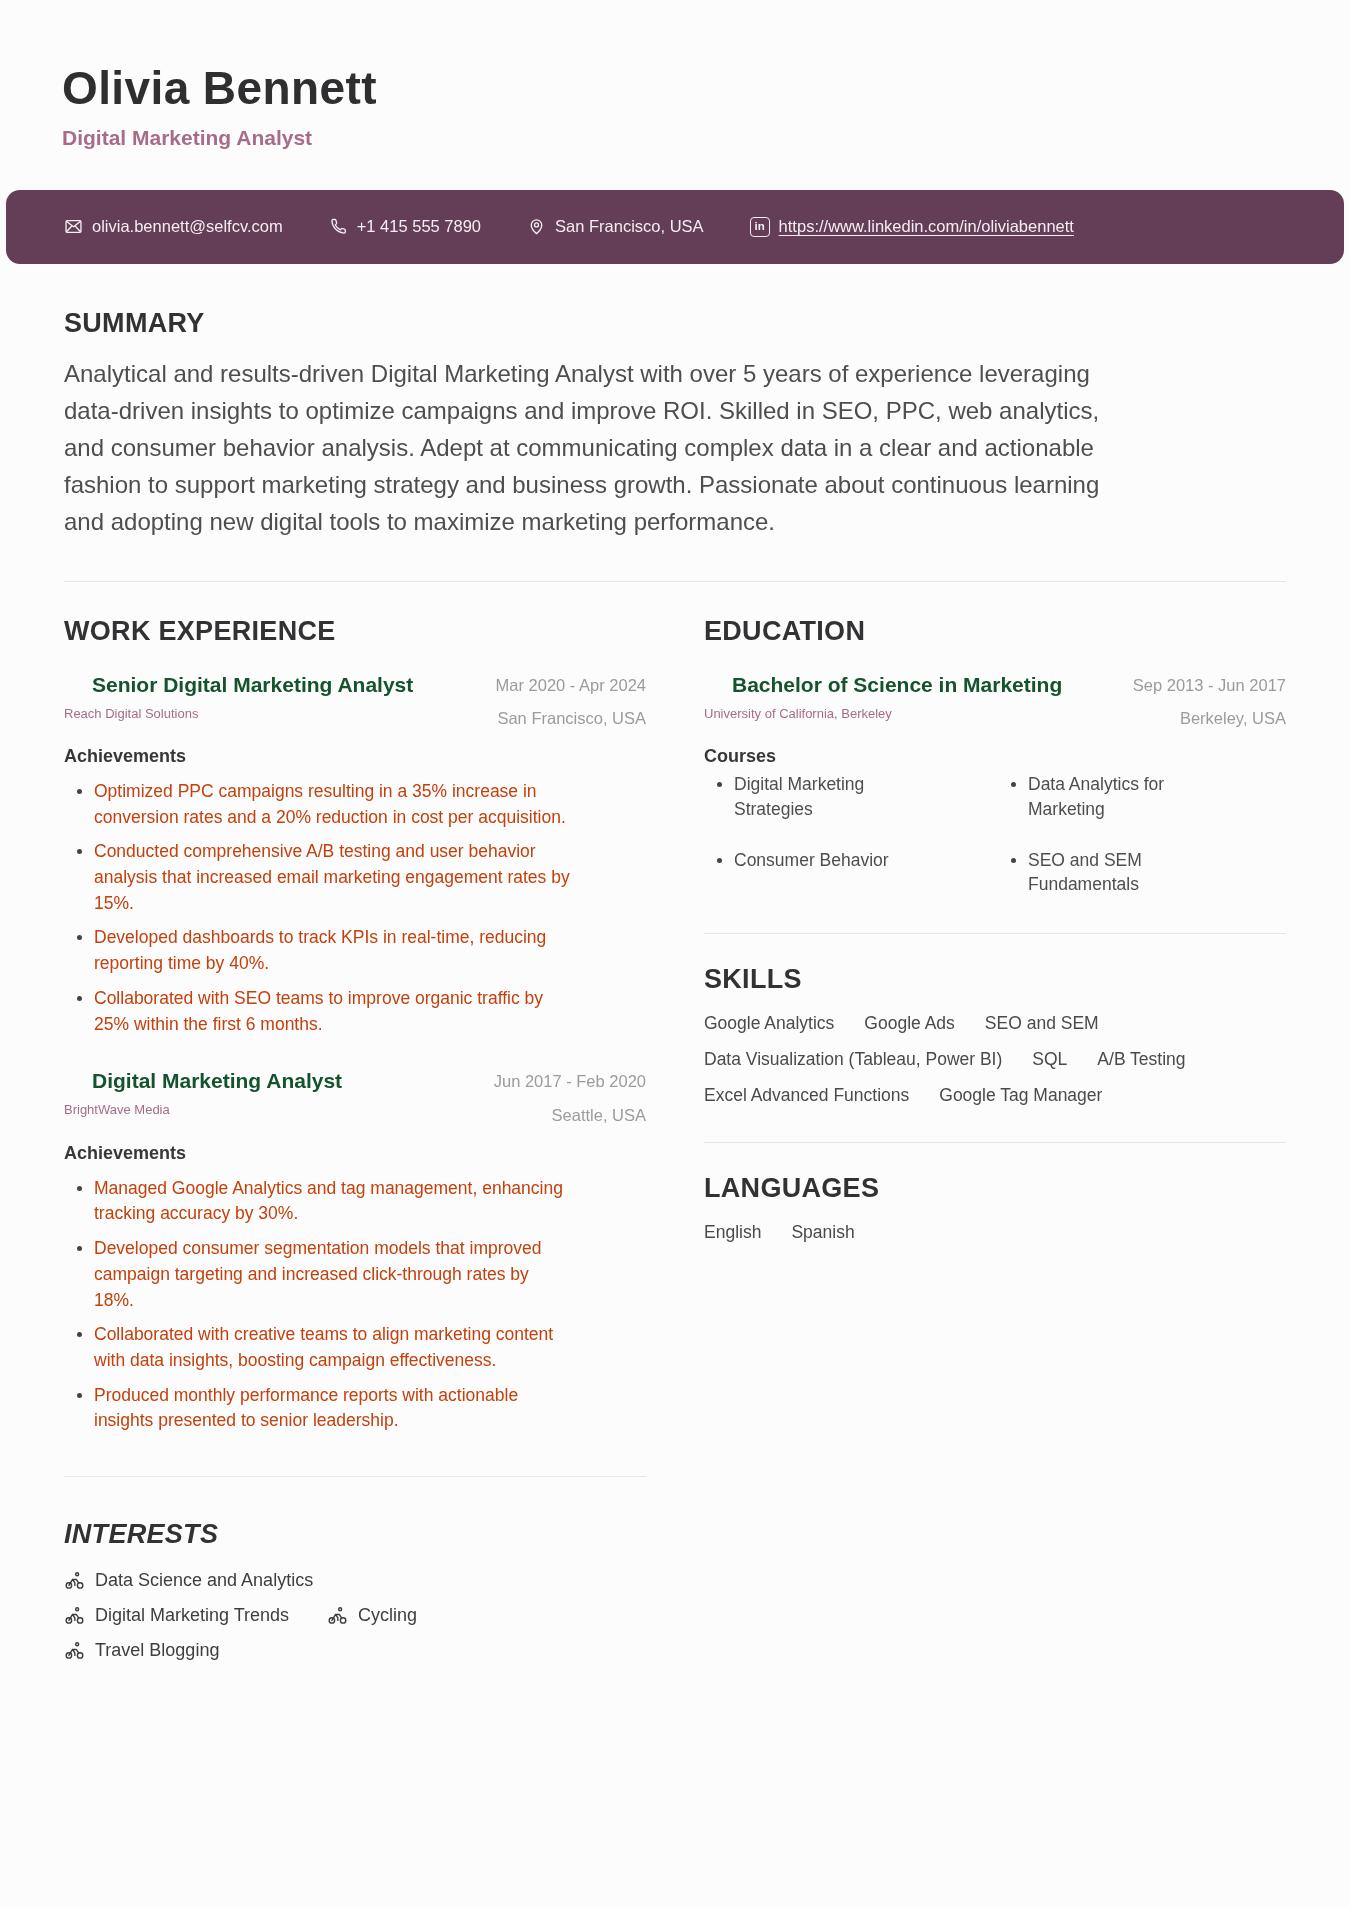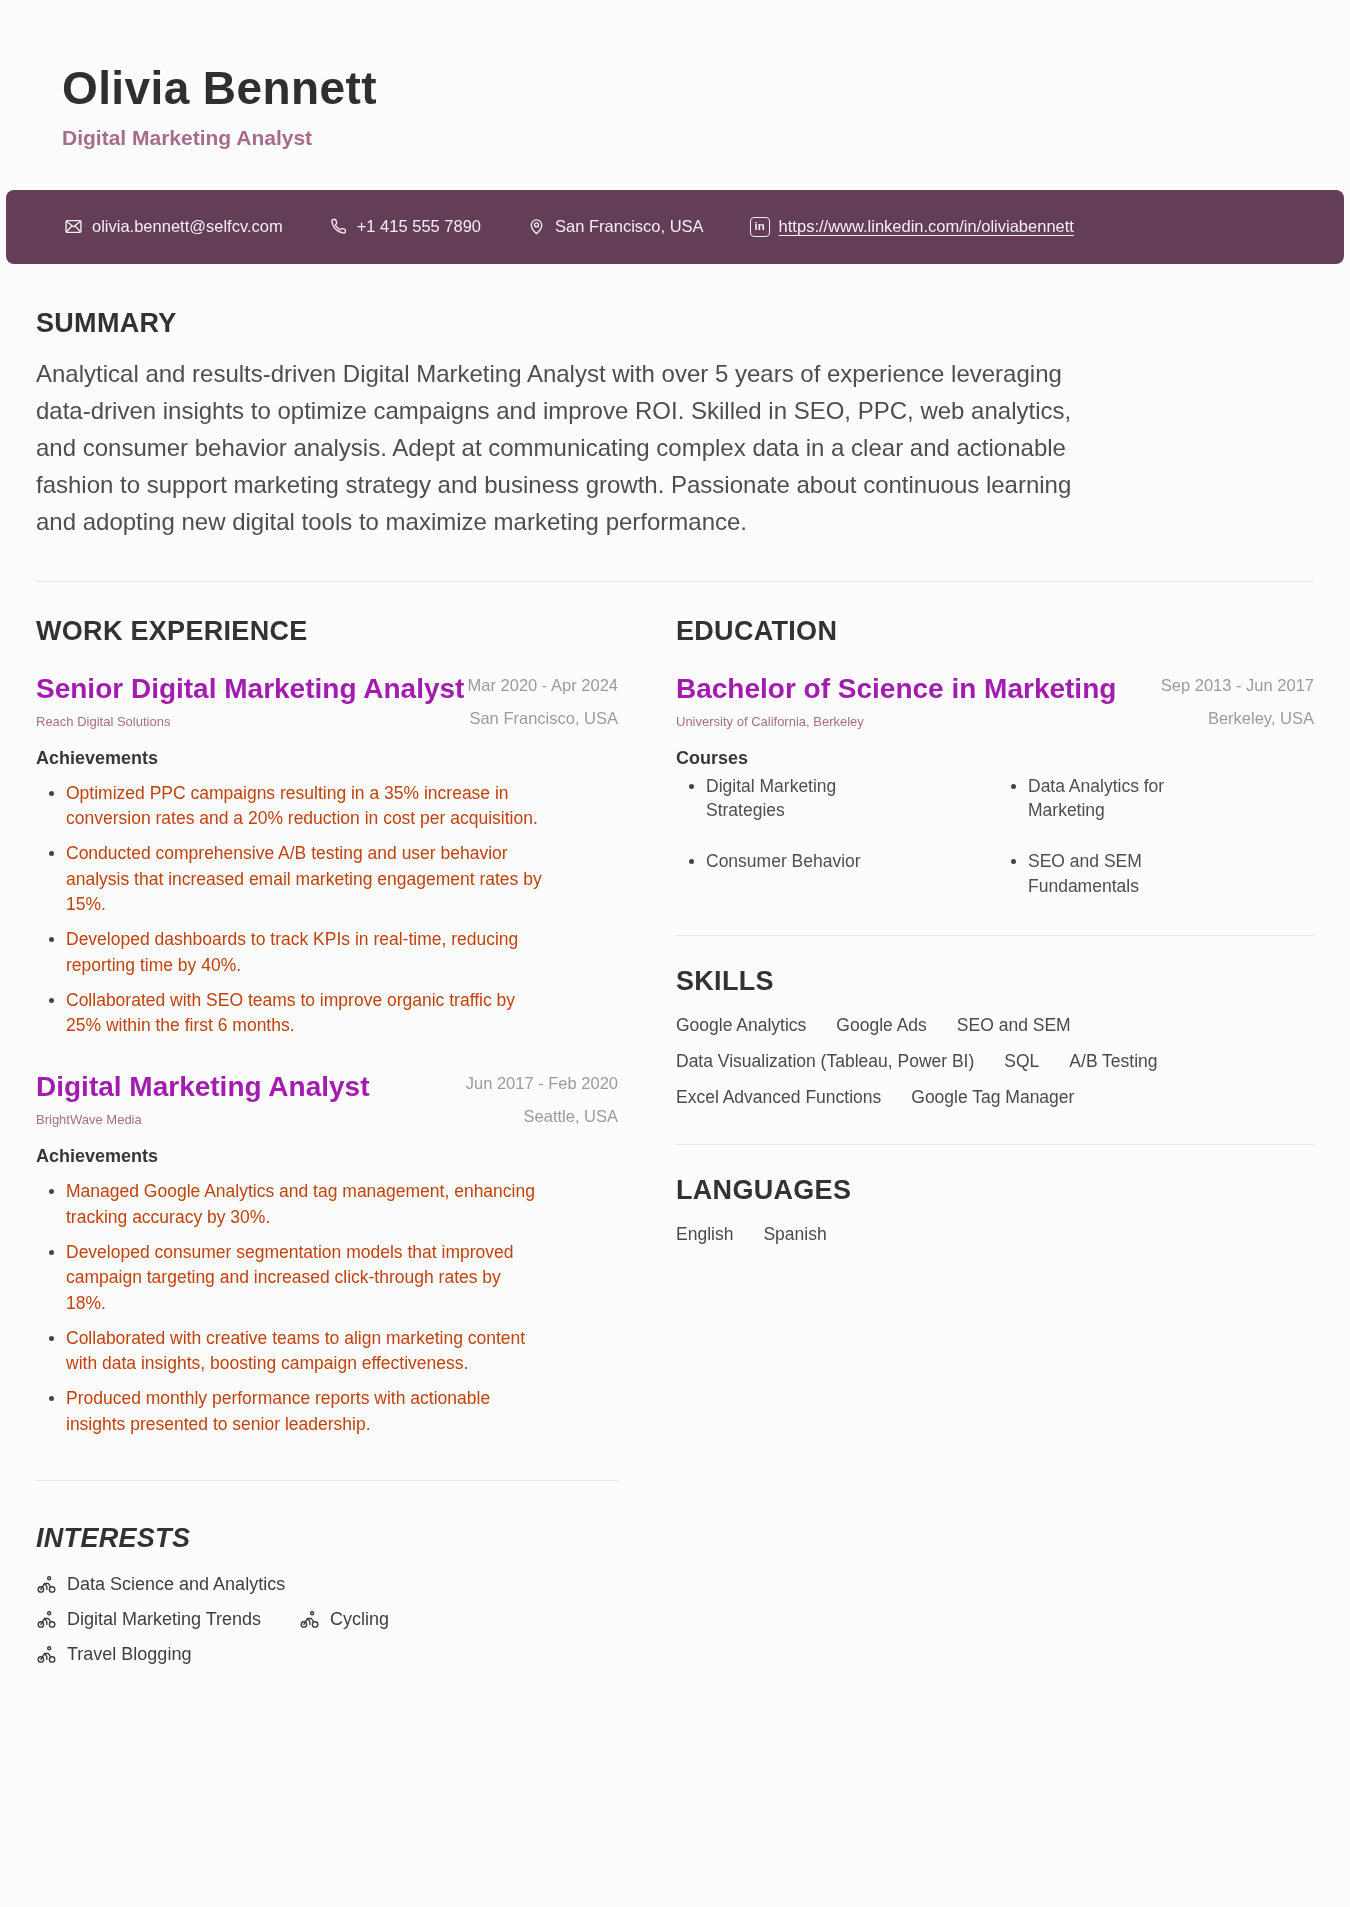--- a/index.html
+++ b/index.html
@@ -22,60 +22,60 @@
     letter-spacing: 0.4px; line-height: 1.08;
   }
   .person-title {
     margin-top: 12px; font-size: 21px; font-weight: 700; color: #a66c8a;
   }
 
   
   .contact-banner {
     margin: 40px 6px 0 6px;
     background: #643d56;
-    border-radius: 8px;
+    border-radius: 14px;
     height: 74px;
     display: flex; align-items: center;
     padding: 0 58px;
     gap: 46px;
     color: #f4eef2;
     font-size: 16.5px;
   }
   .contact-item { display: flex; align-items: center; gap: 9px; white-space: nowrap; }
   .cicon { display: inline-flex; width: 19px; height: 19px; flex: 0 0 auto; }
   .cicon svg { width: 100%; height: 100%; stroke: #f4eef2; fill: none; stroke-width: 1.7; stroke-linecap: round; stroke-linejoin: round; }
   .li-badge {
     display: inline-flex; align-items: center; justify-content: center;
     width: 20px; height: 20px;
     border: 1.6px solid #f4eef2; border-radius: 4px;
     font-size: 11.5px; font-weight: 700; line-height: 1;
   }
   .contact-link { color: #f4eef2; text-decoration: underline; text-underline-offset: 3px; cursor: pointer; }
 
   
-  main { padding: 0 36px; }
+  main { padding: 0 64px; }
   .sec-heading {
     font-size: 27px; font-weight: 800; color: #323234; letter-spacing: 0.3px;
   }
   .summary { margin-top: 44px; }
   .summary-text {
     margin-top: 16px; font-size: 24px; line-height: 1.55; color: #4e4e4e;
     max-width: 1075px;
   }
   .divider { border: none; border-top: 1px solid #e8e5e7; margin-top: 40px; }
 
   .columns { display: flex; gap: 58px; margin-top: 34px; }
   .col-left { width: 582px; flex: 0 0 auto; }
   .col-right { flex: 1 1 auto; min-width: 0; }
 
   
   .entry { margin-top: 26px; }
   .entry.second { margin-top: 32px; }
   .entry-head { display: flex; justify-content: space-between; align-items: flex-start; }
-  .entry-title { font-size: 28px; font-weight: 800; color: #a21caf; }
+  .entry-title { font-size: 21px; font-weight: 800; color: #14532d; margin-left: 28px; }
   .entry-sub { margin-top: 9px; font-size: 13px; font-weight: 500; color: #a66c8a; }
   .entry-meta { text-align: right; color: #9d9a9c; font-size: 16.5px; line-height: 1.1; flex: 0 0 auto; padding-top: 3px; }
   .entry-meta .meta-line + .meta-line { margin-top: 15px; }
   .sub-label { margin-top: 19px; font-size: 18px; font-weight: 700; color: #373737; }
 
   ul.bullets { margin-top: 12px; padding-left: 30px; list-style: disc; }
   ul.bullets li {
     font-size: 17.5px; line-height: 1.47; color: #c2410c;
     max-width: 478px; margin-bottom: 9px;
   }

